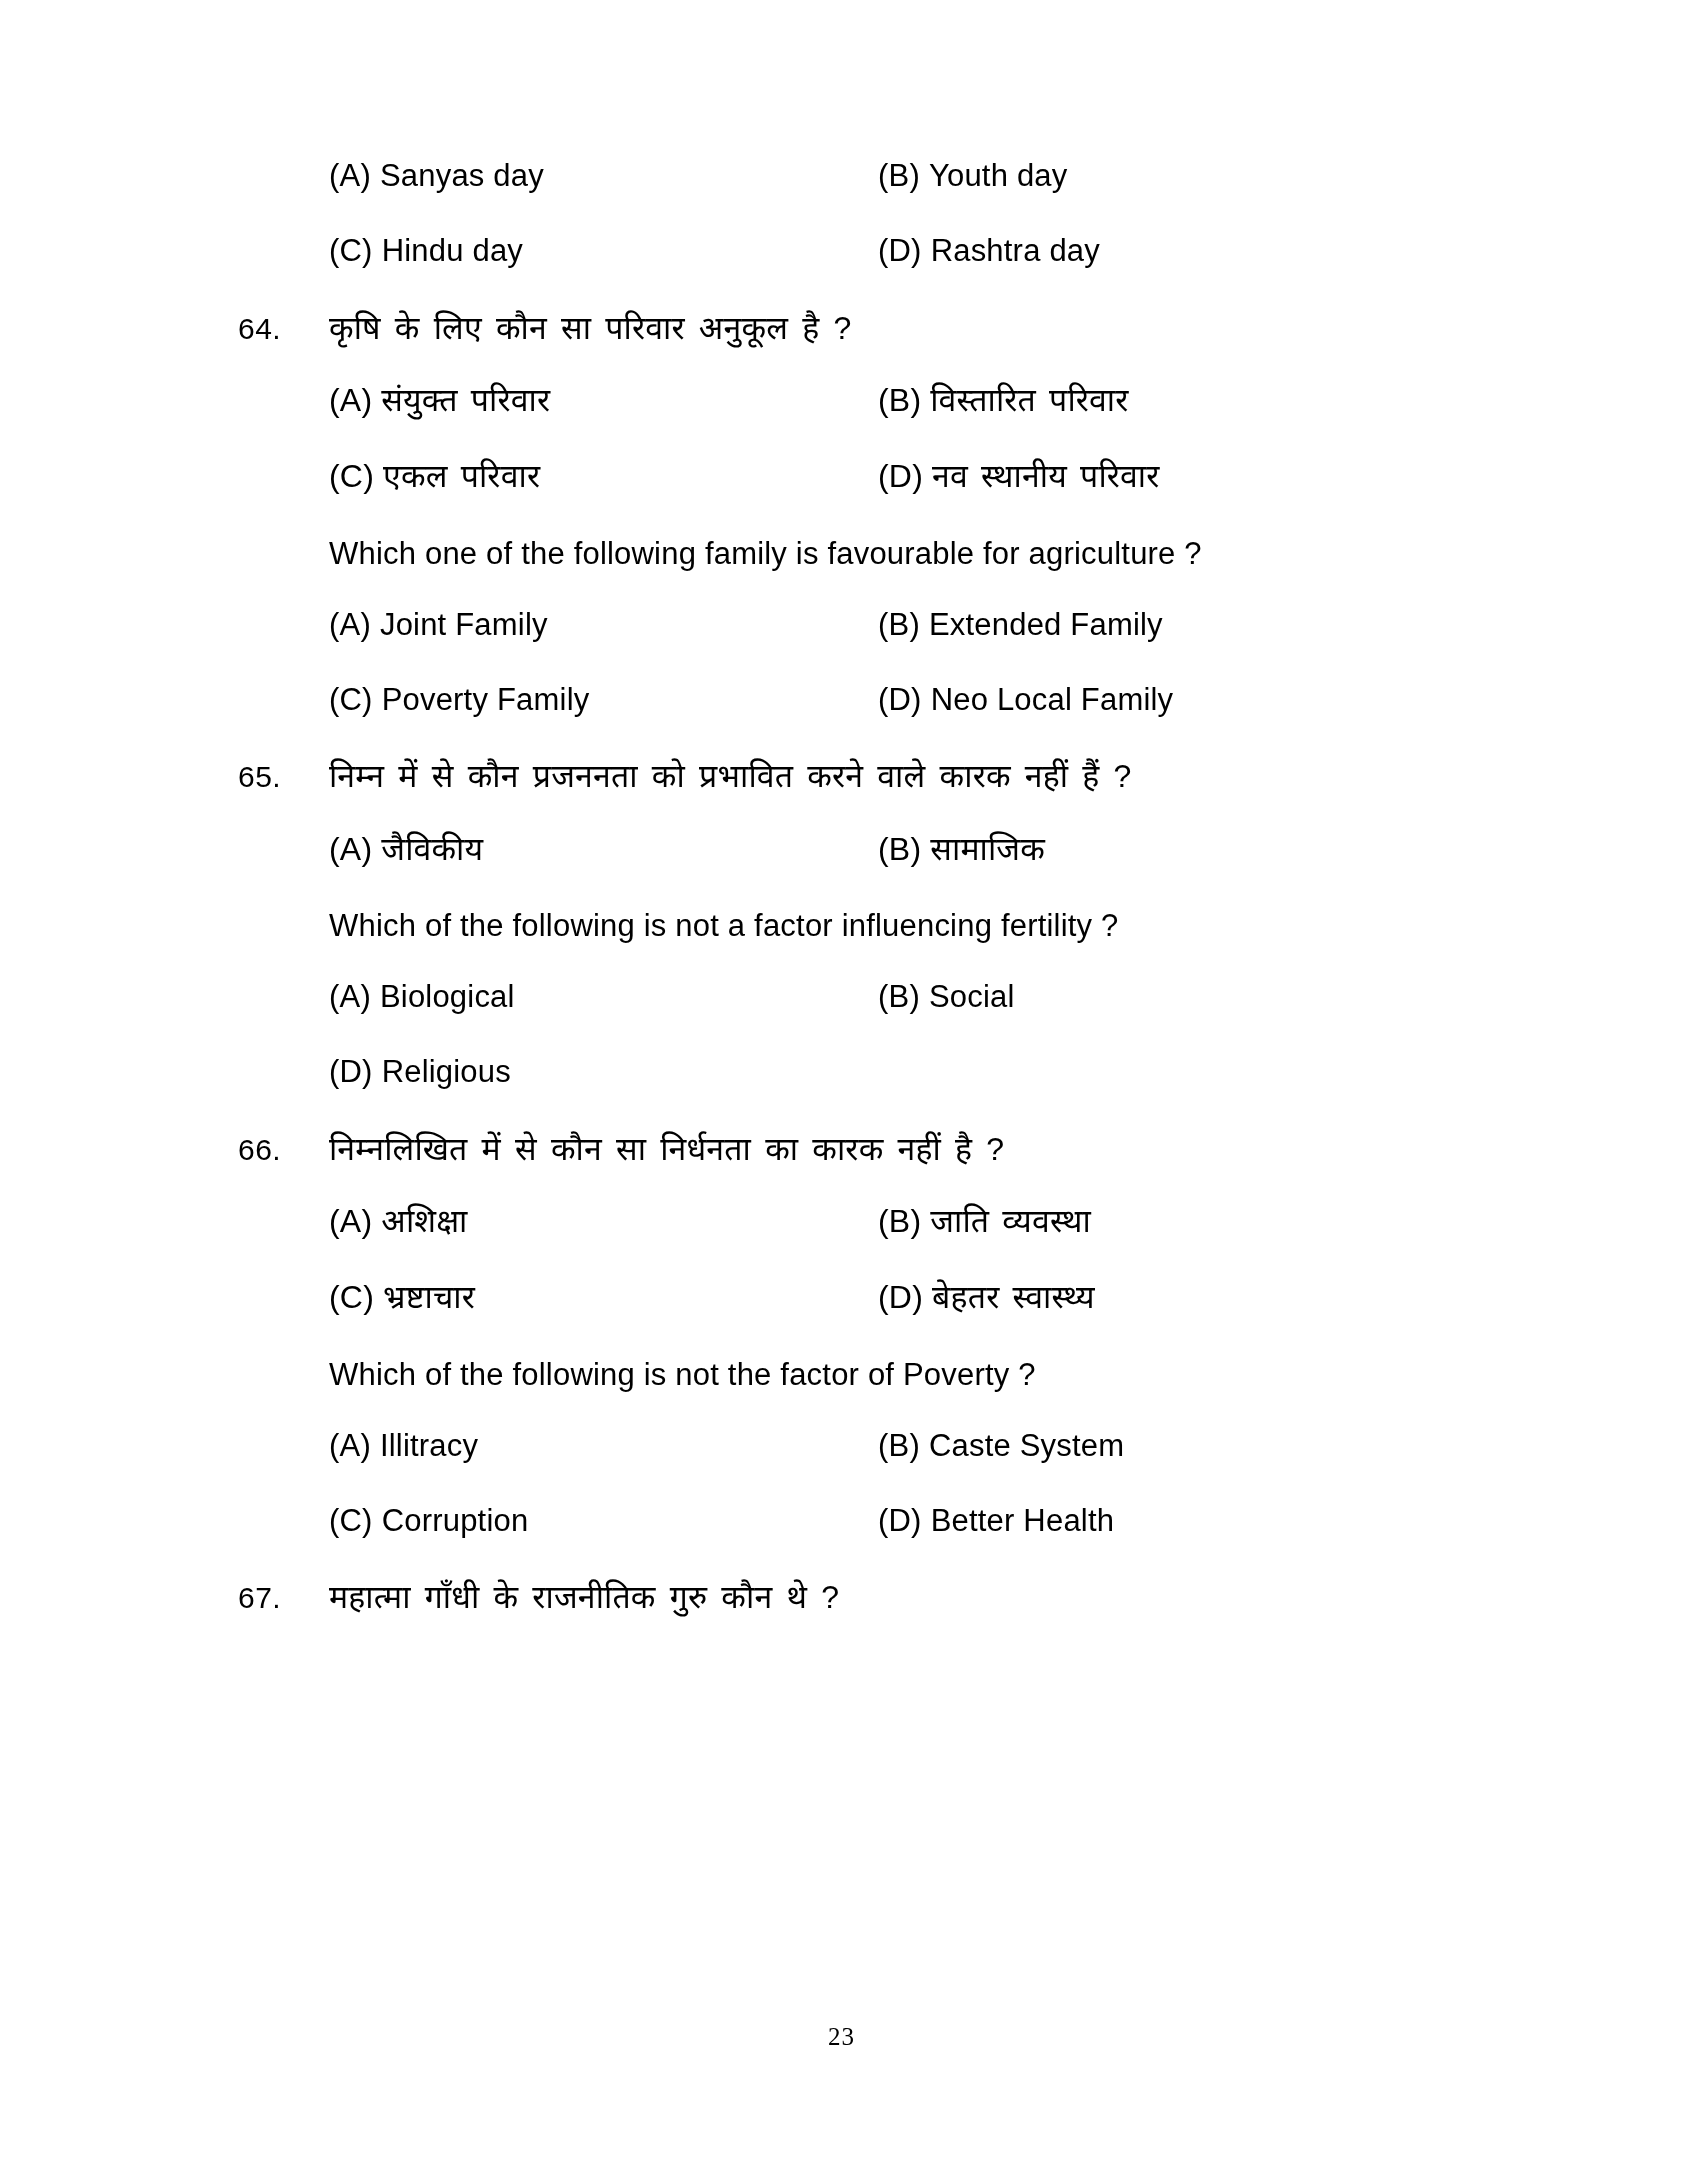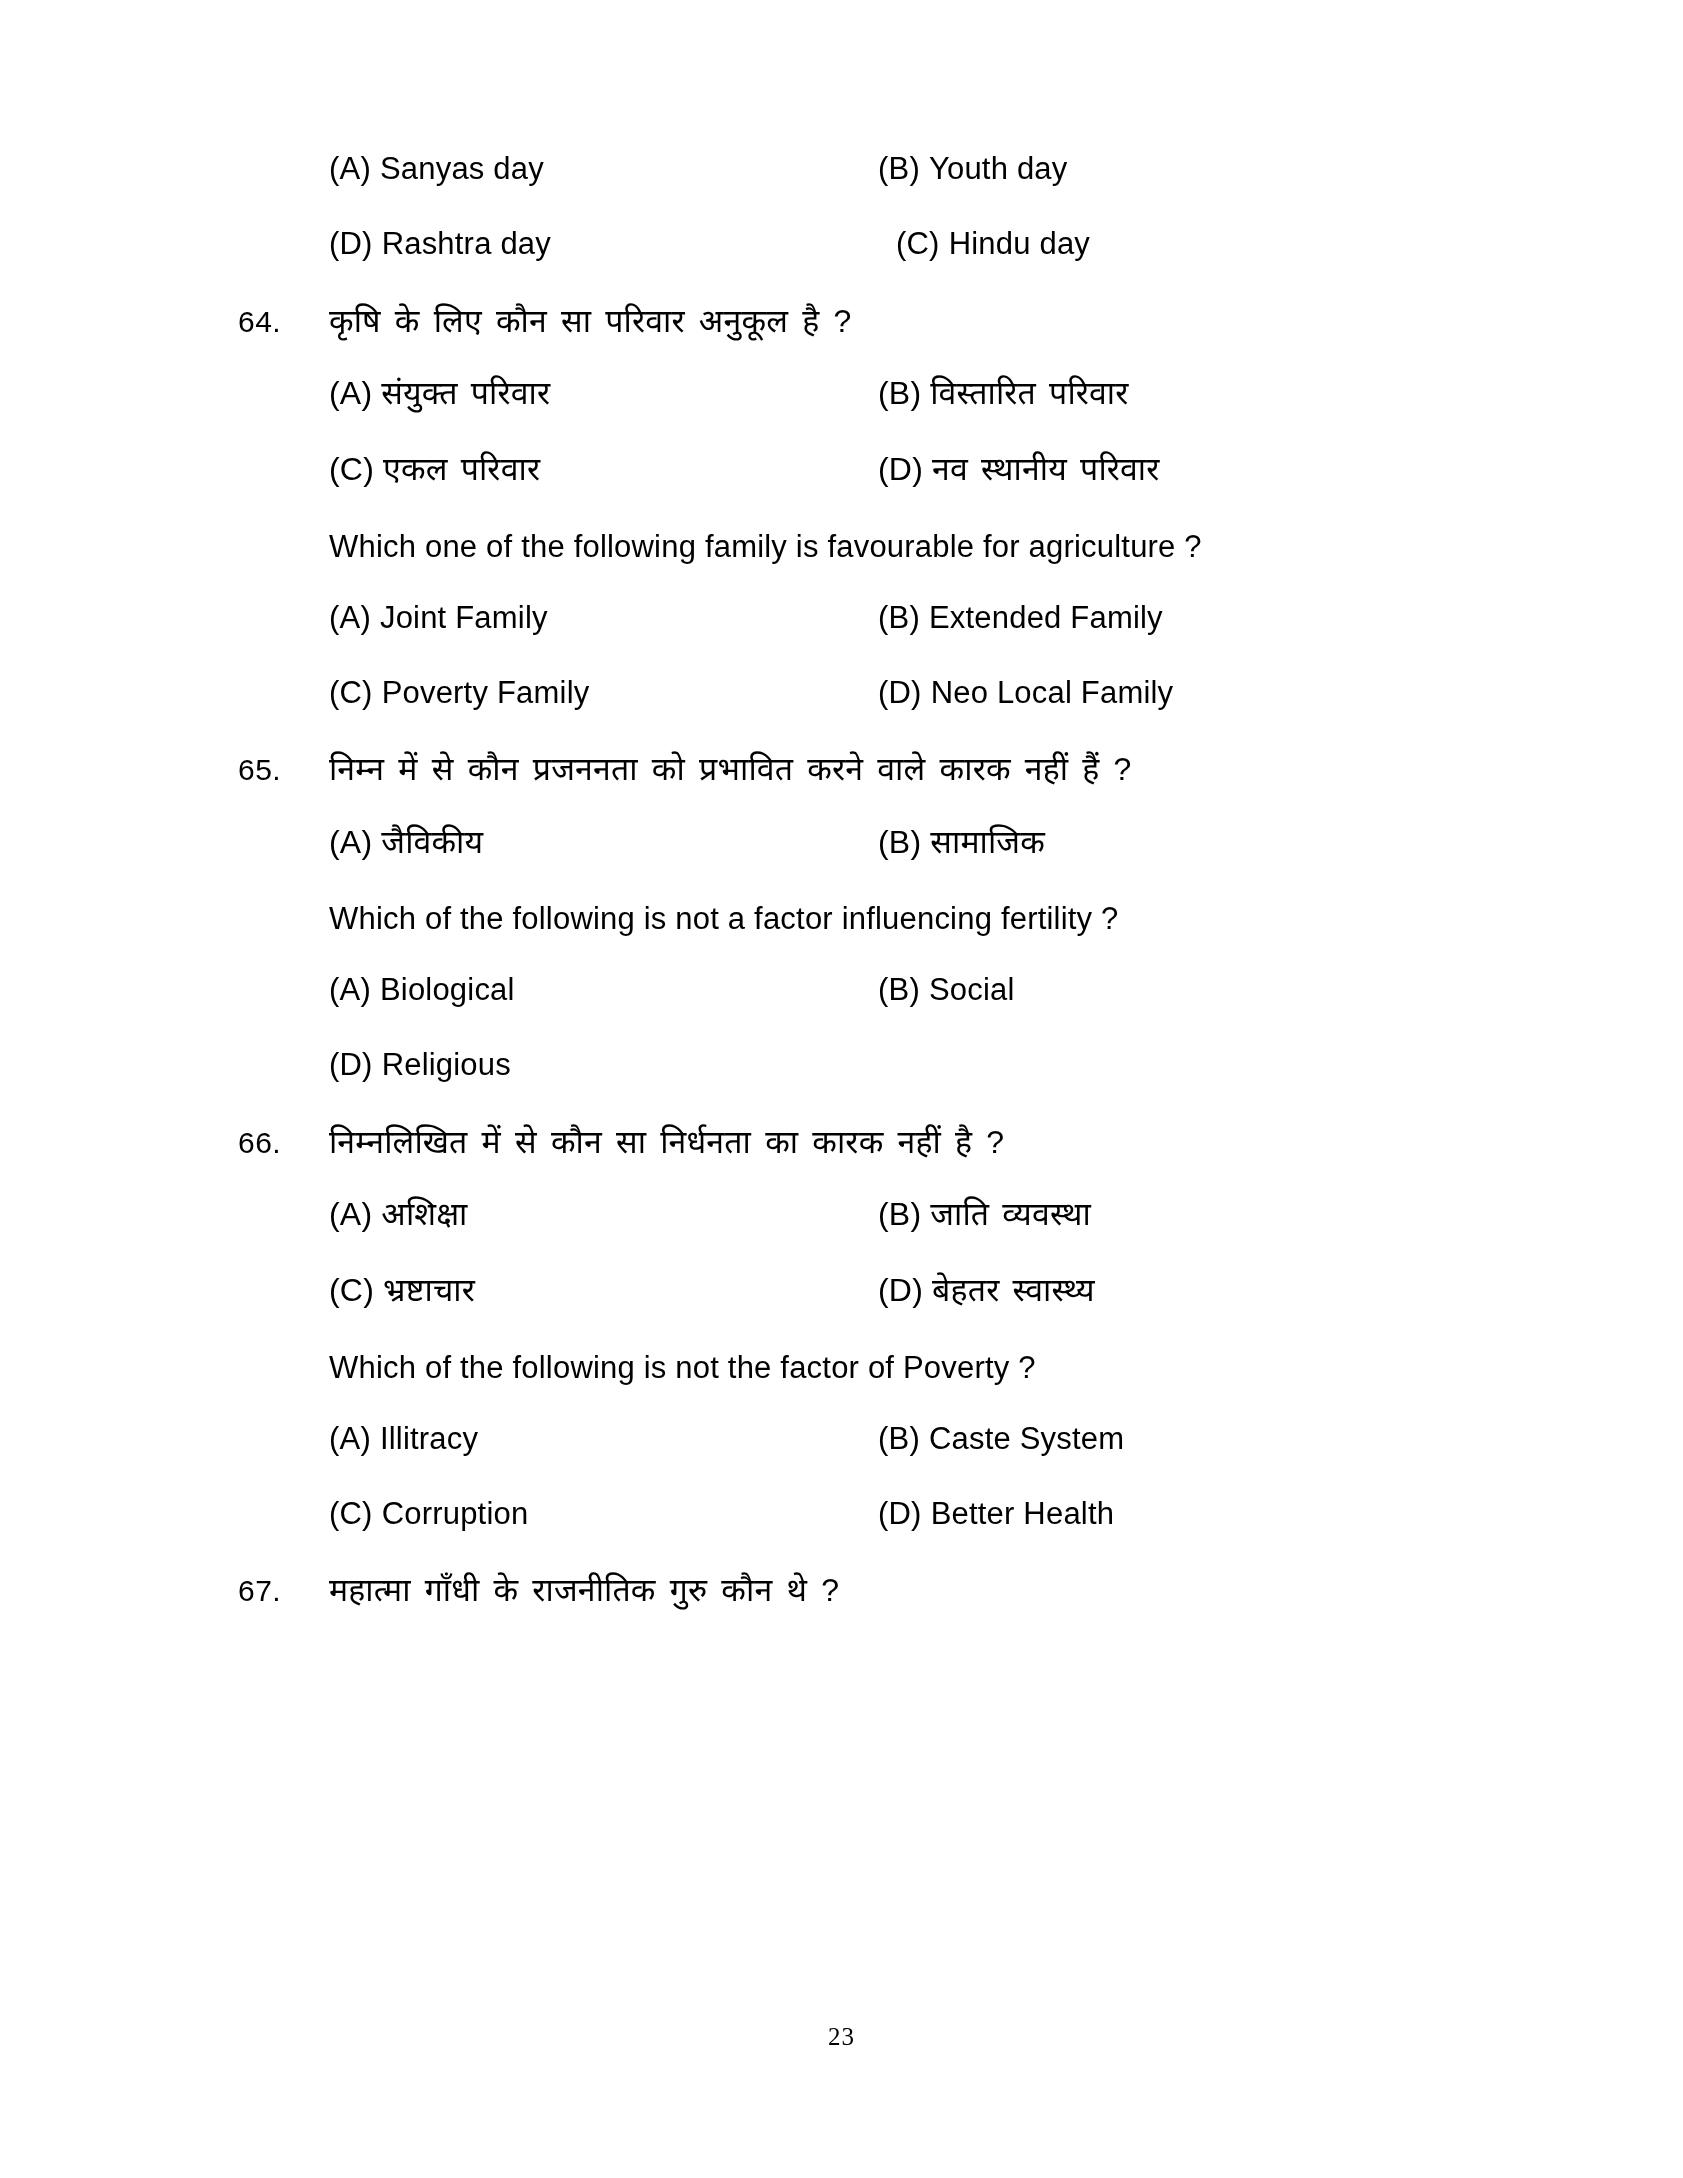--- a/index.html
+++ b/index.html
@@ -73,21 +73,21 @@
   .opt.col-right {
     flex: 1 1 auto;
   }
   .optlabel {
     display: inline-block;
     margin-right: 9px;
   }
   
   .orphan-options {
     margin-left: 91px;
-    margin-top: 0;
+    margin-top: 7px;
   }
   .pagenum {
     position: absolute;
     left: 0;
     right: 0;
     bottom: 127px;
     text-align: center;
     font-size: 25px;
     font-family: "Liberation Serif", "DejaVu Serif", serif;
     letter-spacing: 1px;
@@ -101,26 +101,26 @@
   <div class="orphan-options">
     <div class="optrow">
       <div class="opt col-left">
         <span class="optlabel">(A)</span><span>Sanyas day</span>
       </div>
       <div class="opt col-right">
         <span class="optlabel">(B)</span><span>Youth day</span>
       </div>
     </div>
     <div class="optrow">
+      <div class="opt col-left">
+        <span class="optlabel">(C)</span><span>Hindu day</span>
+      </div>
       <div class="opt col-right">
         <span class="optlabel">(D)</span><span>Rashtra day</span>
       </div>
-      <div class="opt col-left">
-        <span class="optlabel">(C)</span><span>Hindu day</span>
-      </div>
     </div>
   </div>
 
   <div class="qblock">
     <div class="qline">
       <div class="qnum">64.</div>
       <div class="qtext hindi">कृषि के लिए कौन सा परिवार अनुकूल है ?</div>
     </div>
     <div class="options">
       <div class="optrow">

